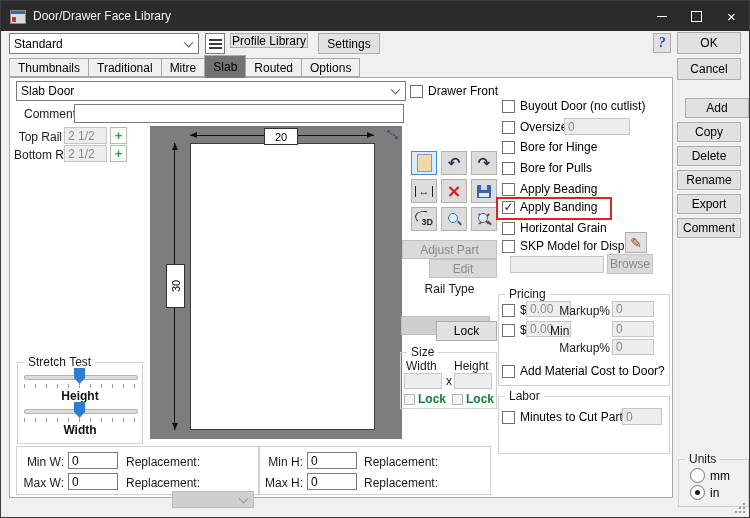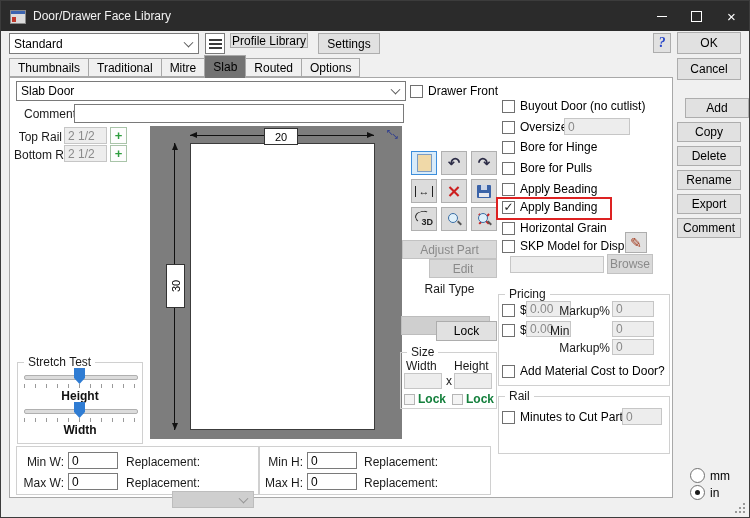--- a/index.html
+++ b/index.html
@@ -339,21 +339,21 @@
     <span class="lab" style="left:540px;top:246px;width:60px;">Min</span>
     <div class="tb disabled abs" style="left:602px;top:243px;width:42px;height:16px;">0</div>
     <span class="lab" style="left:540px;top:263px;width:60px;text-align:right;">Markup%</span>
     <div class="tb disabled abs" style="left:602px;top:261px;width:42px;height:16px;">0</div>
     <div class="cb" style="left:492px;top:286px;">
       <span class="box"></span>
         <span class="lbl">Add Material Cost to Door?</span>
     </div>
 
     <div class="group" style="left:488px;top:318px;width:172px;height:58px;">
-      <span class="glabel">Rail</span>
+      <span class="glabel">Labor</span>
     </div>
     <div class="cb" style="left:492px;top:332px;">
       <span class="box"></span>
         <span class="lbl">Minutes to Cut Part(s)</span>
     </div>
     <div class="tb disabled abs" style="left:612px;top:330px;width:40px;height:17px;">0</div>
 
     <div class="group" style="left:6px;top:368px;width:243px;height:49px;"></div>
     <span class="lab" style="left:10px;top:377px;width:44px;text-align:right;">Min W:</span>
     <div class="tb abs" style="left:58px;top:374px;width:50px;height:17px;">0</div>
@@ -376,20 +376,23 @@
 
   </div>
 
   <div class="btn abs" style="left:676px;top:97px;width:64px;height:20px;margin-left:8px;">Add</div>
   <div class="btn abs" style="left:676px;top:121px;width:64px;height:20px;">Copy</div>
   <div class="btn abs" style="left:676px;top:145px;width:64px;height:20px;">Delete</div>
   <div class="btn abs" style="left:676px;top:169px;width:64px;height:20px;">Rename</div>
   <div class="btn abs" style="left:676px;top:193px;width:64px;height:20px;">Export</div>
   <div class="btn abs" style="left:676px;top:217px;width:64px;height:20px;">Comment</div>
 
+  <div class="group on-gray" style="left:677px;top:458px;width:71px;height:48px;">
+    <span class="glabel">Units</span>
+  </div>
   <div class="radio" style="left:689px;top:467px;">
     <span class="circ"></span>
       <span class="lbl">mm</span>
   </div>
   <div class="radio" style="left:689px;top:484px;">
     <span class="circ">
         <span class="dot"></span>
       </span>
     <span class="lbl">in</span>
   </div>

